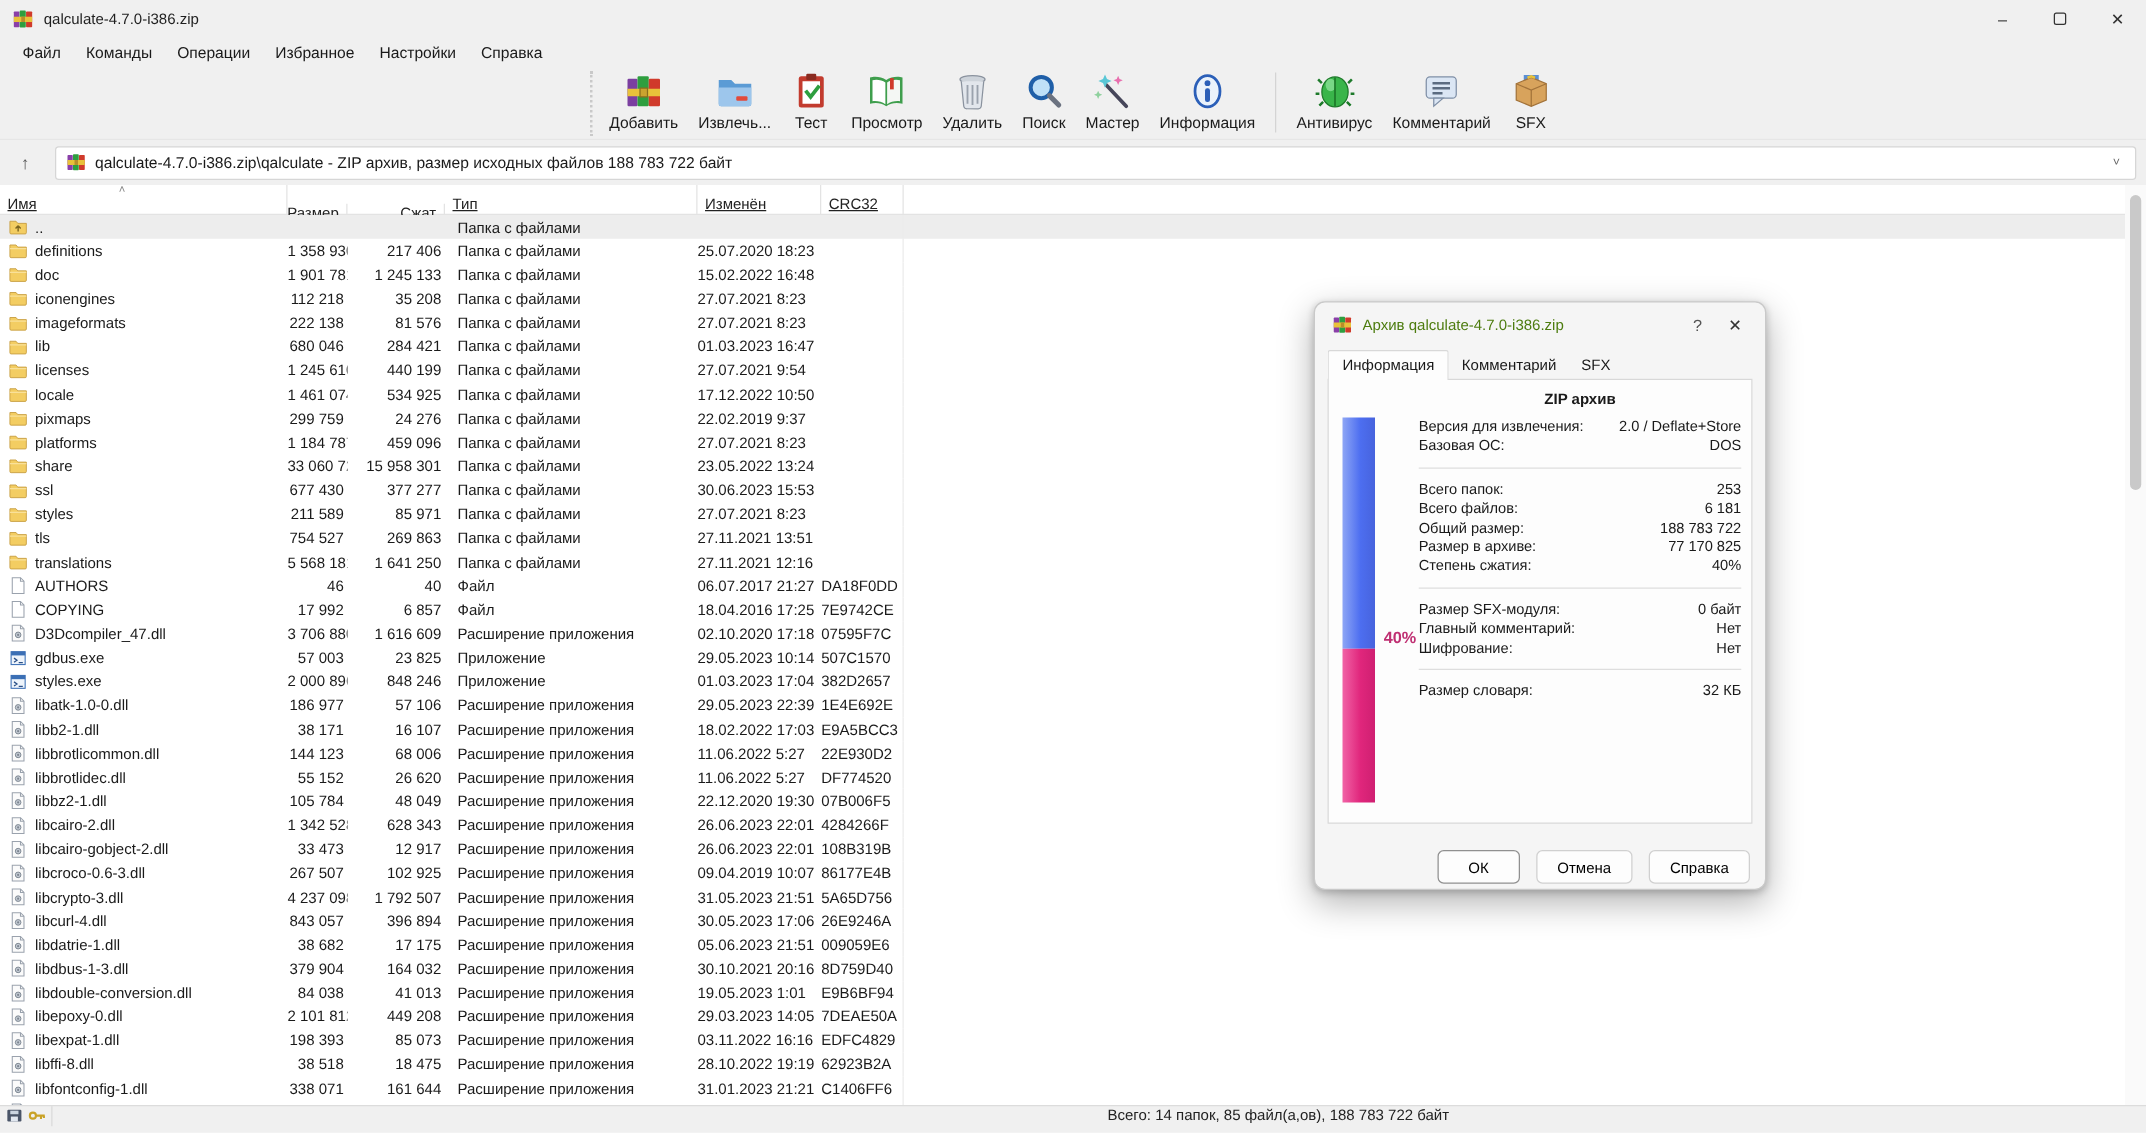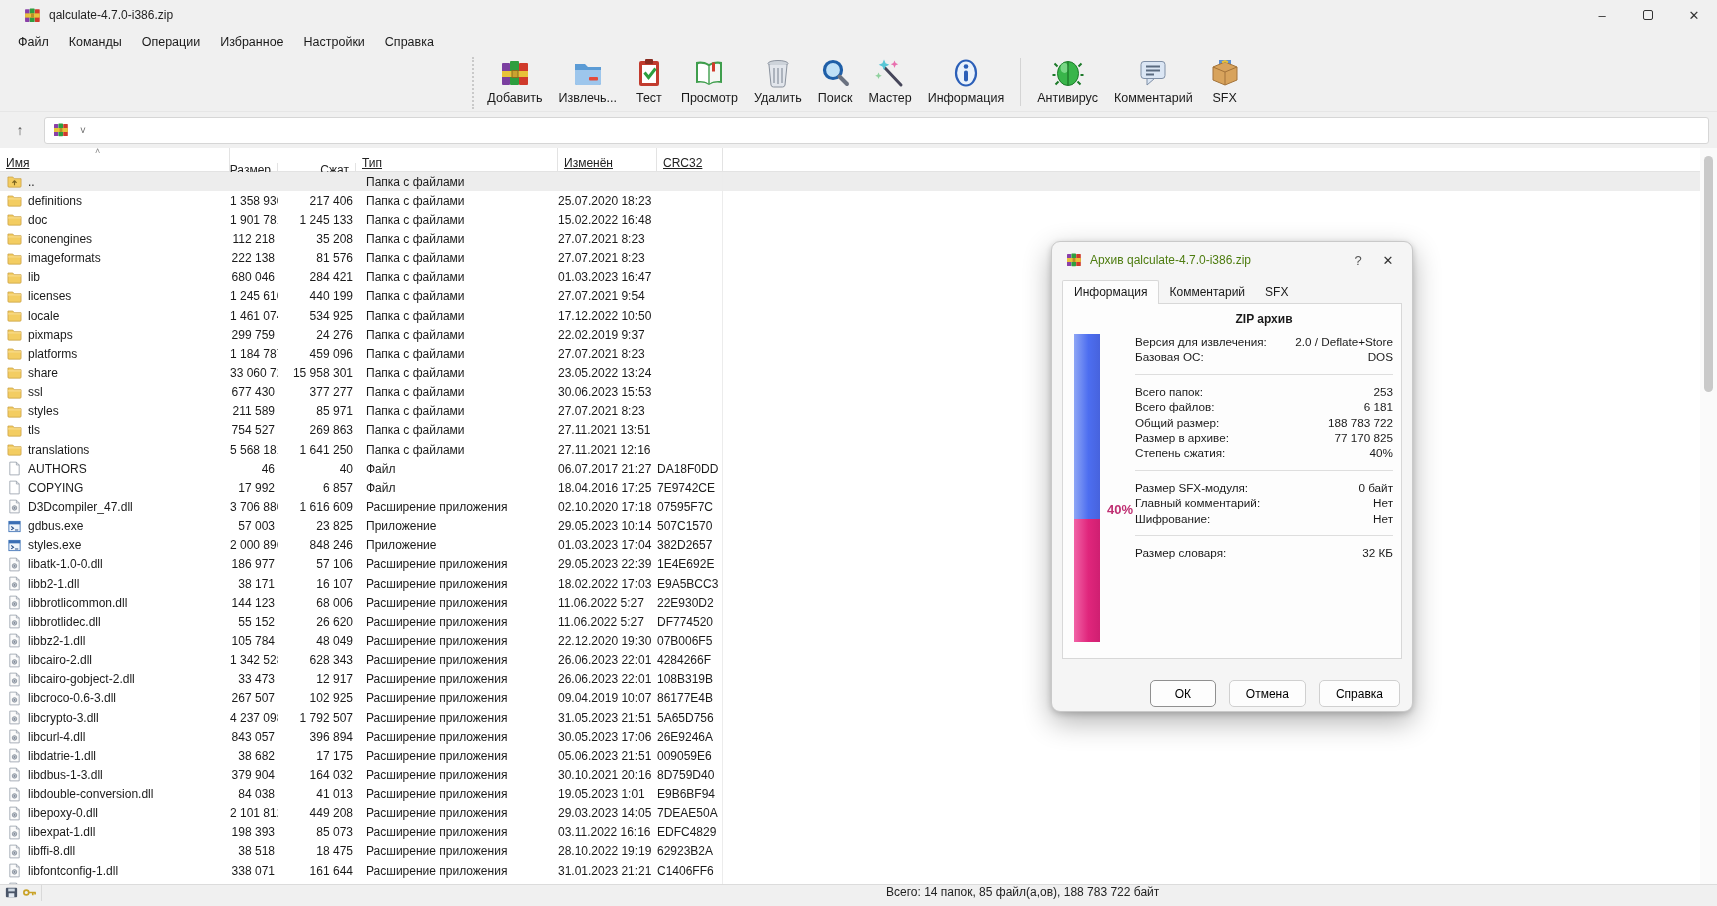--- a/index.html
+++ b/index.html
@@ -1,21 +1,21 @@
 <!DOCTYPE html>
 <html><head>
 <meta charset="utf-8">
 <style>
   * { margin:0; padding:0; box-sizing:border-box; }
   html,body { width:1717px; height:906px; overflow:hidden; }
   body { font-family:"Liberation Sans", sans-serif; font-size:12px; color:#1a1a1a; background:#f0f0f0; }
   .window { position:relative; width:1717px; height:906px; background:#f0f0f0; }
 
   
-  .titlebar { height:30px; display:flex; align-items:center; padding-left:10px;margin-left:14px; }
+  .titlebar { height:30px; display:flex; align-items:center; padding-left:10px; }
   .titlebar .appicon { width:17px; height:17px; margin-right:8px; }
   .titlebar .title { font-size:12px; color:#1f1f1f; }
   .win-controls { margin-left:auto; display:flex; height:30px; }
   .win-btn { width:46px; height:30px; display:flex; align-items:center; justify-content:center; font-size:13px; color:#333; cursor:default; }
   .win-btn.max span { display:block; width:10px; height:10px; border:1px solid #333; border-radius:2px; }
 
   
   .menubar { height:23px; display:flex; align-items:center; padding-left:8px; }
   .menu-item { padding:2px 10px; font-size:12.5px; }
 
@@ -249,20 +249,21 @@
     <div class="addr-field">
       <span class="addr-icon-slot" style="display: inline-flex;">
           <svg viewBox="0 0 16 16" style="width: 16px; height: 16px; margin-right: 7px;">
             <rect x="1" y="2" width="4.2" height="12" rx="0.6" fill="#8a3fa8"></rect>
             <rect x="5.4" y="1.4" width="4.6" height="12.8" rx="0.6" fill="#2e9e3f"></rect>
             <rect x="10.2" y="2" width="4.6" height="12" rx="0.6" fill="#d03a2b"></rect>
             <rect x="1" y="6" width="13.8" height="4" fill="#e8c23a"></rect>
             <rect x="6.6" y="6" width="2.8" height="4" fill="#b98e2a"></rect>
           </svg>
         </span>
+      <span class="addr-text">qalculate-4.7.0-i386.zip\qalculate - ZIP архив, размер исходных файлов 188 783 722 байт</span>
       <span class="addr-chevron">˅</span>
     </div>
   </div>
 
   <div class="listheader">
       <div class="lh-cell">
         <span>Имя</span>
         <span class="sort-caret">˄</span>
       </div>
       <div class="lh-cell right">

